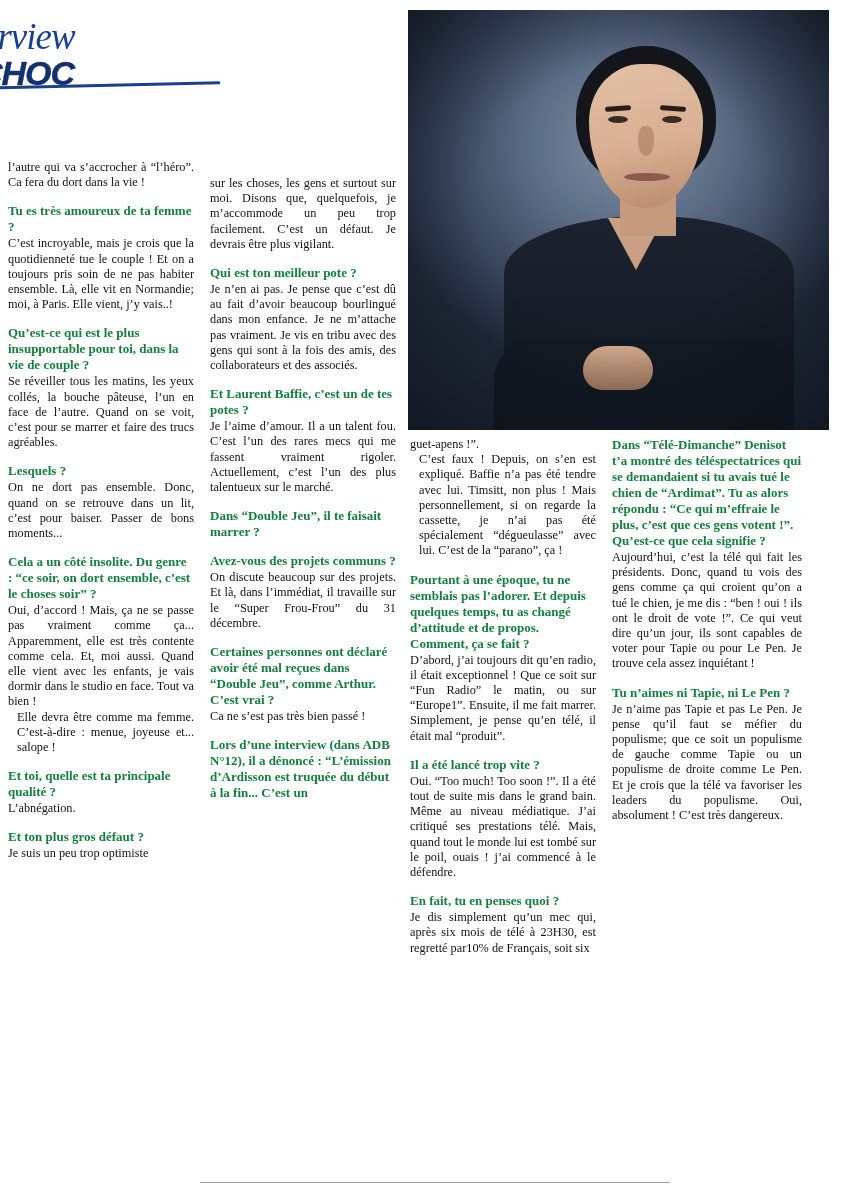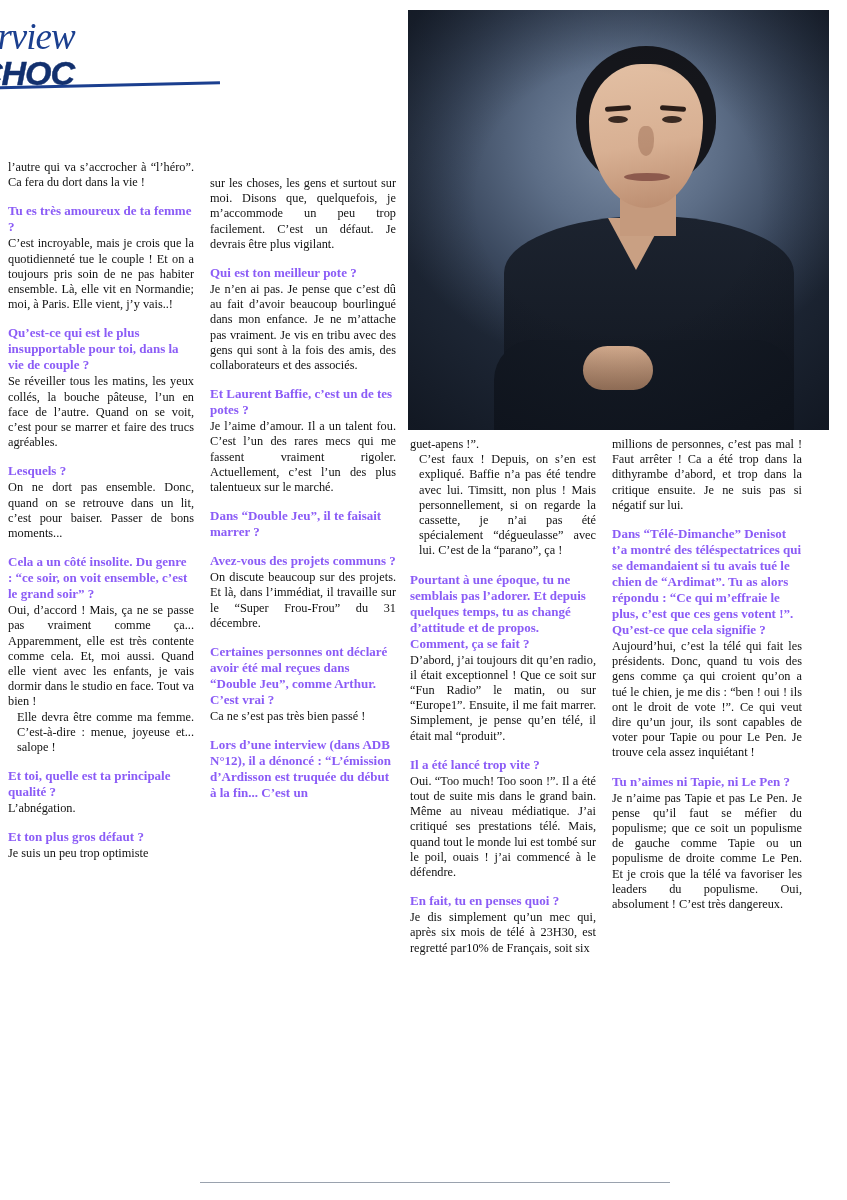--- a/index.html
+++ b/index.html
@@ -170,21 +170,21 @@
     hyphens: auto;
   }
   #col1 { left: 8px;   top: 160px; width: 186px; }
   #col2 { left: 210px; top: 176px; width: 186px; }
   #col3 { left: 410px; top: 437px; width: 186px; }
   #col4 { left: 612px; top: 437px; width: 190px; }
 
   .q {
     font-family: "Liberation Serif", serif;
     font-weight: bold;
-    color: #8b5cf6;
+    color: #15803d;
     font-size: 13px;
     line-height: 16px;
     margin-top: 13px;
     margin-bottom: 1px;
     text-align: left;
   }
   .col > .q:first-child { margin-top: 0; }
   .a {
     margin: 0 0 0 0;
     text-indent: 0;
@@ -228,21 +228,21 @@
 </div>
 
 <div class="col" id="col1">
     <p class="a">l’autre qui va s’accrocher à “l’héro”. Ca fera du dort dans la vie !</p>
     <p class="q">Tu es très amoureux de ta femme ?</p>
     <p class="a">C’est incroyable, mais je crois que la quotidienneté tue le couple ! Et on a toujours pris soin de ne pas habiter ensemble. Là, elle vit en Normandie; moi, à Paris. Elle vient, j’y vais..!</p>
     <p class="q">Qu’est-ce qui est le plus insupportable pour toi, dans la vie de couple ?</p>
     <p class="a">Se réveiller tous les matins, les yeux collés, la bouche pâteuse, l’un en face de l’autre. Quand on se voit, c’est pour se marrer et faire des trucs agréables.</p>
     <p class="q">Lesquels ?</p>
     <p class="a">On ne dort pas ensemble. Donc, quand on se retrouve dans un lit, c’est pour baiser. Passer de bons moments...</p>
-    <p class="q">Cela a un côté insolite. Du genre : “ce soir, on voit ensemble, c’est le grand soir” ?</p>
+    <p class="q">Cela a un côté insolite. Du genre : “ce soir, on dort ensemble, c’est le choses soir” ?</p>
     <p class="a">Oui, d’accord ! Mais, ça ne se passe pas vraiment comme ça... Apparemment, elle est très contente comme cela. Et, moi aussi. Quand elle vient avec les enfants, je vais dormir dans le studio en face. Tout va bien !</p>
     <p class="a">Elle devra être comme ma femme. C’est-à-dire : menue, joyeuse et... salope !</p>
     <p class="q">Et toi, quelle est ta principale qualité ?</p>
     <p class="a">L’abnégation.</p>
     <p class="q">Et ton plus gros défaut ?</p>
     <p class="a">Je suis un peu trop optimiste</p>
   </div>
 <div class="col" id="col2">
     <p class="a">sur les choses, les gens et surtout sur moi. Disons que, quelquefois, je m’accommode un peu trop facilement. C’est un défaut. Je devrais être plus vigilant.</p>
     <p class="q">Qui est ton meilleur pote ?</p>
@@ -260,20 +260,19 @@
     <p class="a">guet-apens !”.</p>
     <p class="a">C’est faux ! Depuis, on s’en est expliqué. Baffie n’a pas été tendre avec lui. Timsitt, non plus ! Mais personnellement, si on regarde la cassette, je n’ai pas été spécialement “dégueulasse” avec lui. C’est de la “parano”, ça !</p>
     <p class="q">Pourtant à une époque, tu ne semblais pas l’adorer. Et depuis quelques temps, tu as changé d’attitude et de propos. Comment, ça se fait ?</p>
     <p class="a">D’abord, j’ai toujours dit qu’en radio, il était exceptionnel ! Que ce soit sur “Fun Radio” le matin, ou sur “Europe1”. Ensuite, il me fait marrer. Simplement, je pense qu’en télé, il était mal “produit”.</p>
     <p class="q">Il a été lancé trop vite ?</p>
     <p class="a">Oui. “Too much! Too soon !”. Il a été tout de suite mis dans le grand bain. Même au niveau médiatique. J’ai critiqué ses prestations télé. Mais, quand tout le monde lui est tombé sur le poil, ouais ! j’ai commencé à le défendre.</p>
     <p class="q">En fait, tu en penses quoi ?</p>
     <p class="a">Je dis simplement qu’un mec qui, après six mois de télé à 23H30, est regretté par10% de Français, soit six</p>
   </div>
 <div class="col" id="col4">
-    <p class="a">millions de personnes, c’est pas mal ! Faut arrêter ! Ca a été trop dans la dithyrambe d’abord, et trop dans la critique ensuite. Je ne suis pas si négatif sur lui.</p>
     <p class="q">Dans “Télé-Dimanche” Denisot t’a montré des téléspectatrices qui se demandaient si tu avais tué le chien de “Ardimat”. Tu as alors répondu : “Ce qui m’effraie le plus, c’est que ces gens votent !”. Qu’est-ce que cela signifie ?</p>
     <p class="a">Aujourd’hui, c’est la télé qui fait les présidents. Donc, quand tu vois des gens comme ça qui croient qu’on a tué le chien, je me dis : “ben ! oui ! ils ont le droit de vote !”. Ce qui veut dire qu’un jour, ils sont capables de voter pour Tapie ou pour Le Pen. Je trouve cela assez inquiétant !</p>
     <p class="q">Tu n’aimes ni Tapie, ni Le Pen ?</p>
     <p class="a">Je n’aime pas Tapie et pas Le Pen. Je pense qu’il faut se méfier du populisme; que ce soit un populisme de gauche comme Tapie ou un populisme de droite comme Le Pen. Et je crois que la télé va favoriser les leaders du populisme. Oui, absolument ! C’est très dangereux.</p>
   </div>
 
 <div id="bottom-rule"></div>
 
 </body></html>

